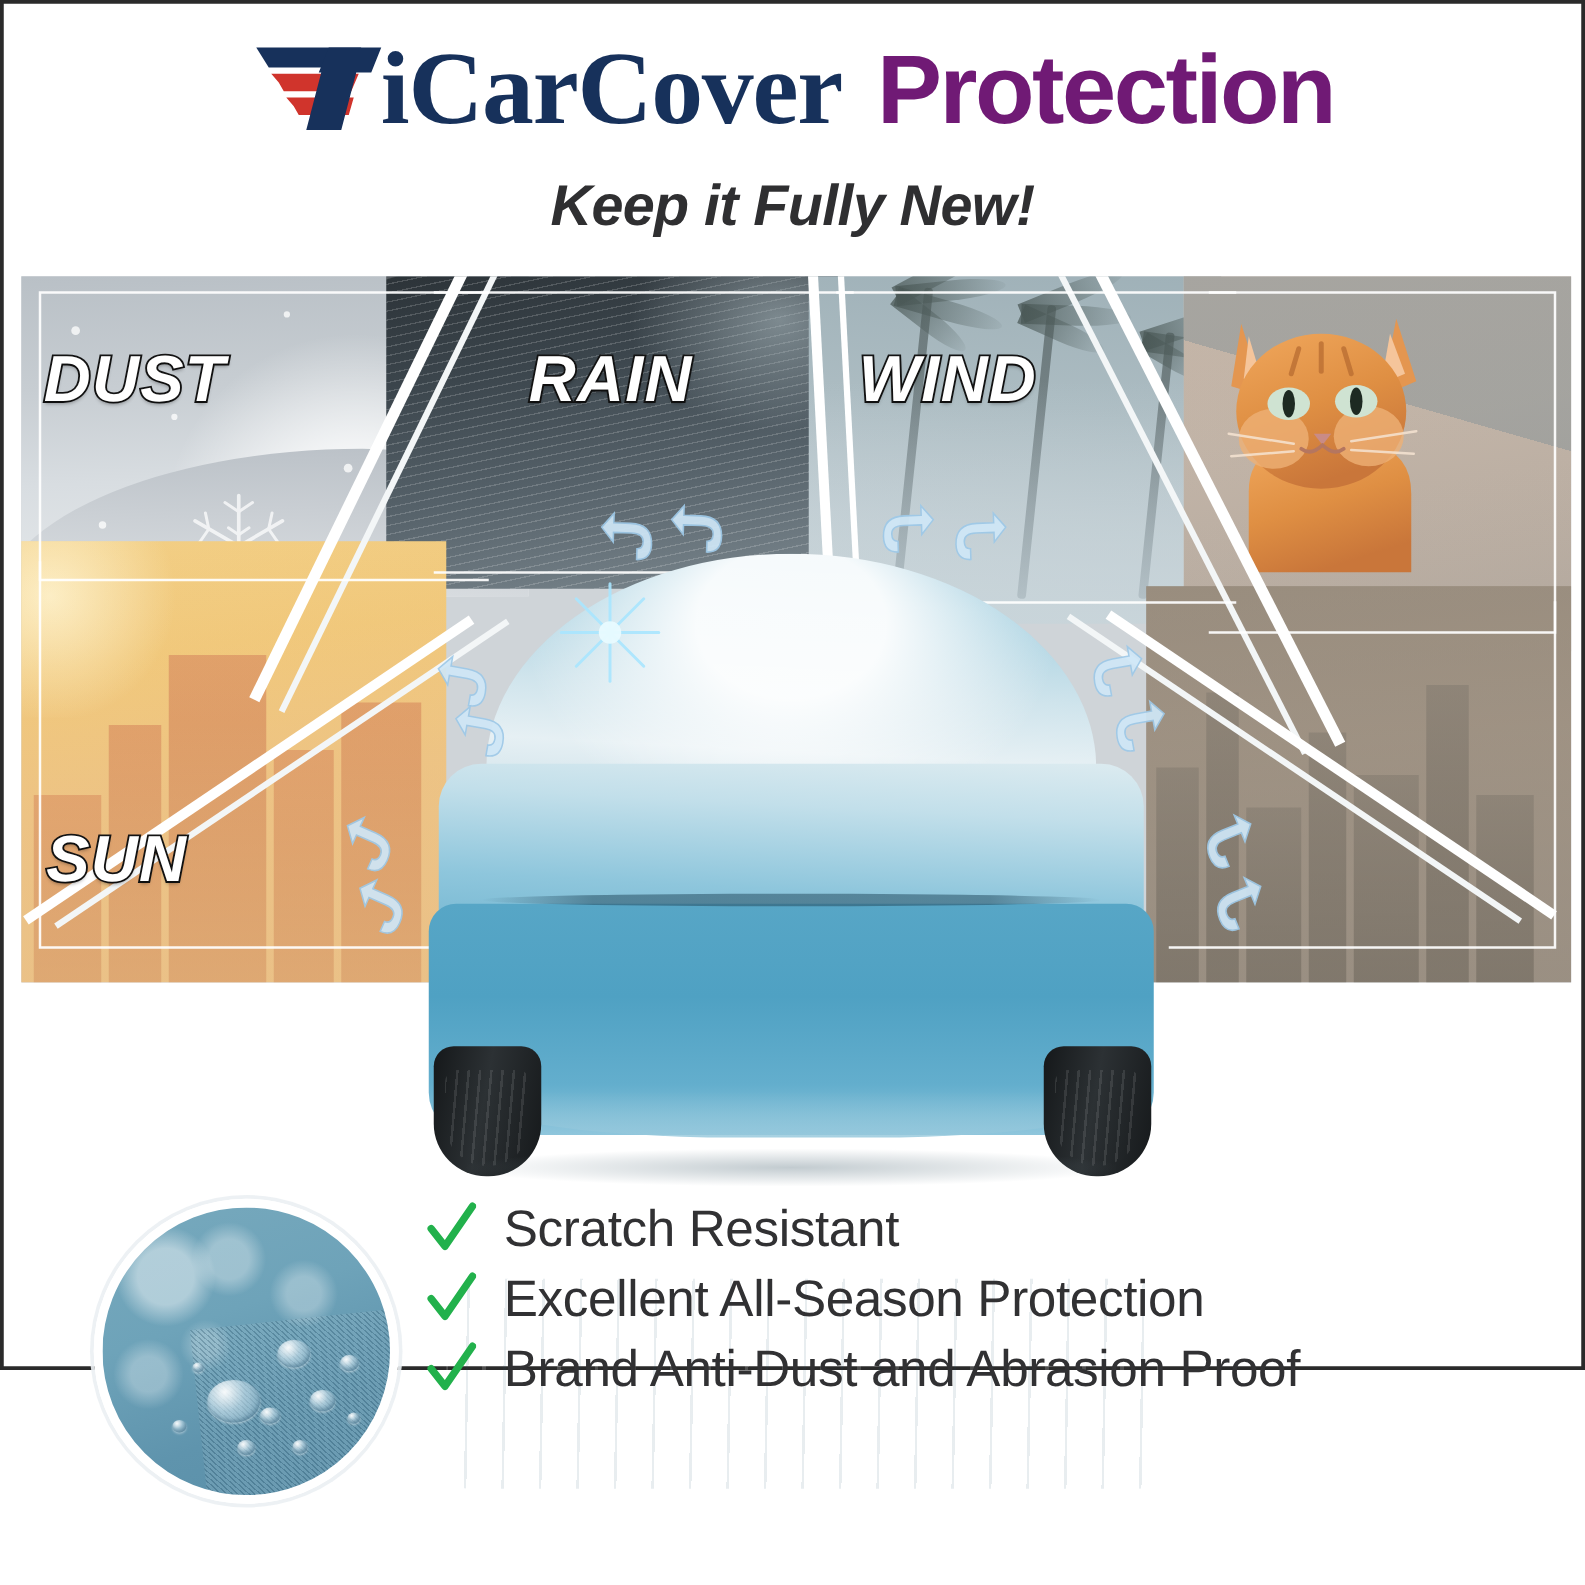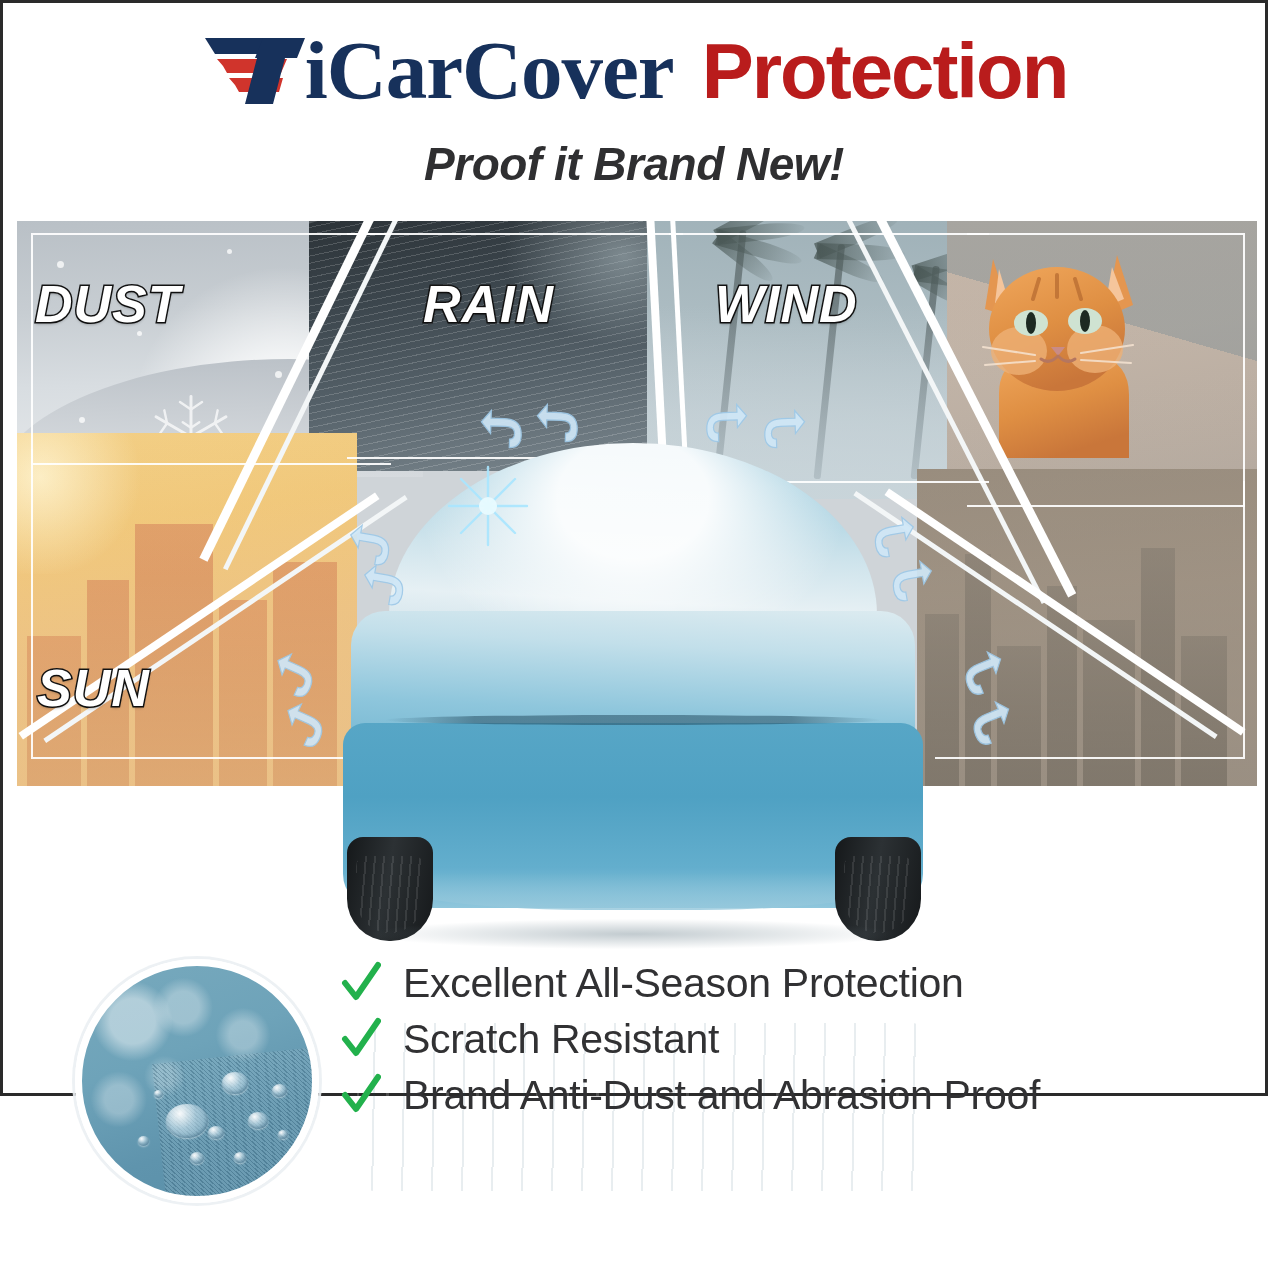--- a/index.html
+++ b/index.html
@@ -32,21 +32,21 @@
   #brand-name {
     font-size:83px; font-weight:bold;
     color:#17315b;
     letter-spacing:-1px;
     font-family:"Liberation Serif", serif;
     line-height:1;
     margin-left:-10px;
   }
   #headline-word {
     font-size:78px; font-weight:bold;
-    color:#b91c1c;
+    color:#701a75;
     letter-spacing:-2px;
     line-height:1;
     margin-left:22px;
   }
   #tagline {
     position:absolute; left:0; top:134px; width:100%;
     text-align:center;
     font-size:46px; font-style:italic; font-weight:bold;
     color:#2f2f31;
     letter-spacing:-0.5px;
@@ -182,21 +182,21 @@
     color:#ffffff;
     letter-spacing:1px;
     line-height:0.98;
     white-space:pre-line;
     -webkit-text-stroke:3px #141414;
     paint-order:stroke fill;
     text-shadow:0 2px 3px rgba(0,0,0,.30);
   }
   #label-snow   { left:32px;  top:276px;  }
   #label-rain   { left:420px; top:276px;  }
-  #label-wind   { left:712px; top:276px;  }
+  #label-wind   { left:684px; top:276px;  }
   #label-hazard { right:34px; top:276px; text-align:right; font-size:49px; }
   #label-sun    { left:34px;  top:660px;  }
   #label-dust   { right:42px; top:652px;  }
 
   
   .frame-line { position:absolute; border:2px solid rgba(255,255,255,.92); }
 
   
   #car {
     position:absolute;
@@ -325,21 +325,21 @@
         <path d="M4 8 L88 8 L80 24 L14 24 Z" fill="#17315b"></path>
         <path d="M16 29 L86 29 L80 43 L26 43 L22 36 Z" fill="#d0342c"></path>
         <path d="M28 48 L82 48 L78 62 L38 62 L34 55 Z" fill="#d0342c"></path>
         <path d="M62 8 L104 8 L96 28 L84 28 L72 74 L44 74 L56 28 L54 28 Z" fill="#17315b"></path>
       </svg>
     </div>
     <div id="brand-name">iCarCover</div>
     <div id="headline-word">Protection</div>
   </div>
 
-  <div id="tagline">Proof it Brand New!</div>
+  <div id="tagline">Keep it Fully New!</div>
 
   <div id="collage">
 
     <div class="panel" id="panel-snow">
       <div id="snow-ridge"></div>
       <div class="snowdot" style="left:40px;top:40px;width:7px;height:7px;"></div>
       <div class="snowdot" style="left:210px;top:28px;width:5px;height:5px;"></div>
       <div class="snowdot" style="left:300px;top:70px;width:8px;height:8px;"></div>
       <div class="snowdot" style="left:120px;top:110px;width:5px;height:5px;"></div>
       <div class="snowdot" style="left:258px;top:150px;width:7px;height:7px;"></div>
@@ -598,29 +598,29 @@
     <div class="drop" style="left:72px;top:124px;width:9px;height:8px;"></div>
   </div>
 
   <div id="features">
     <div class="feat">
       <span class="check">
         <svg viewBox="0 0 40 44" xmlns="http://www.w3.org/2000/svg">
             <path d="M4 22 L15 36 L37 4" stroke="#22b14c" stroke-width="6" fill="none" stroke-linecap="round" stroke-linejoin="round"></path>
           </svg>
       </span>
-      <span class="feat-text">Excellent All-Season Protection</span>
+      <span class="feat-text">Scratch Resistant</span>
     </div>
     <div class="feat">
       <span class="check">
         <svg viewBox="0 0 40 44" xmlns="http://www.w3.org/2000/svg">
             <path d="M4 22 L15 36 L37 4" stroke="#22b14c" stroke-width="6" fill="none" stroke-linecap="round" stroke-linejoin="round"></path>
           </svg>
       </span>
-      <span class="feat-text">Scratch Resistant</span>
+      <span class="feat-text">Excellent All-Season Protection</span>
     </div>
     <div class="feat">
       <span class="check">
         <svg viewBox="0 0 40 44" xmlns="http://www.w3.org/2000/svg">
             <path d="M4 22 L15 36 L37 4" stroke="#22b14c" stroke-width="6" fill="none" stroke-linecap="round" stroke-linejoin="round"></path>
           </svg>
       </span>
       <span class="feat-text">Brand Anti-Dust and Abrasion Proof</span>
     </div>
   </div>

